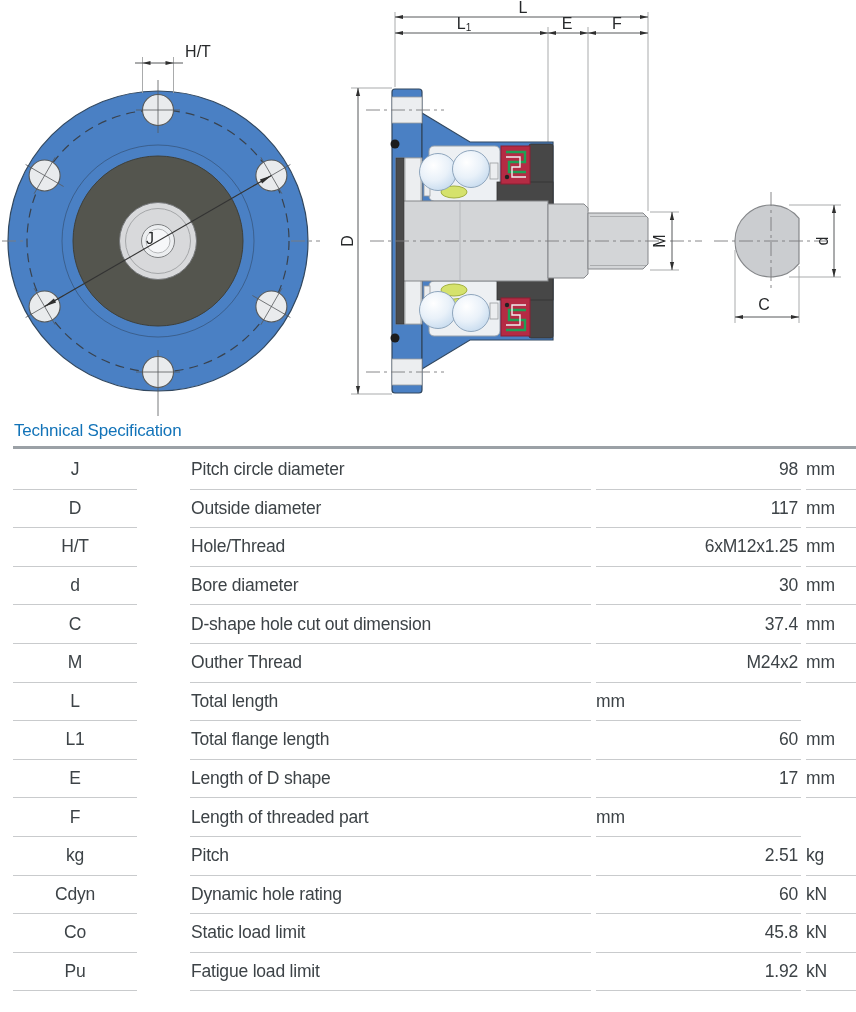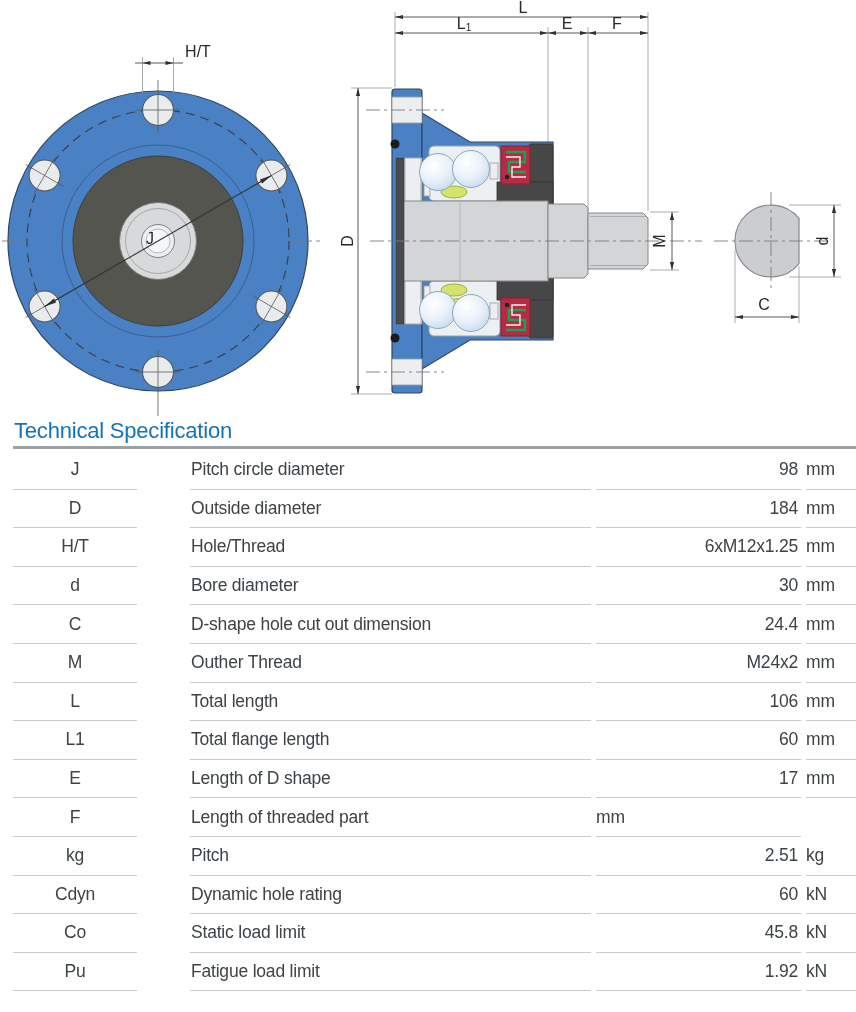--- a/index.html
+++ b/index.html
@@ -25,21 +25,21 @@
   .seal{fill:var(--seal-red,#b52b44);stroke:var(--seal-red-edge,#8c1f33);stroke-width:1;}
   .sealg{fill:none;stroke:var(--seal-green,#1fa055);stroke-width:2.4;}
   .sealw{fill:none;stroke:#eeeeee;stroke-width:1.4;}
   .cage{fill:var(--cage-green,#d5e26c);stroke:var(--cage-edge,#a2b041);stroke-width:1;}
   .ball{fill:url(#gBall);stroke:#8fa6bd;stroke-width:1;}
   .shaft{fill:var(--shaft-gray,#d3d5d7);stroke:var(--shaft-edge,#85878a);stroke-width:1;}
   .whitebit{fill:#eceef0;stroke:#9a9c9e;stroke-width:.8;}
 
   
   .spec{margin:0 0 0 13px;width:843px;}
-  .spec-title{font-size:22px;line-height:24px;letter-spacing:-.2px;color:var(--title-blue,#1273b8);margin:1px 0 0 1px;}
+  .spec-title{font-size:17px;line-height:24px;letter-spacing:-.2px;color:var(--title-blue,#1273b8);margin:1px 0 0 1px;}
   .divider{height:3px;background:var(--divider-gray,#9ba1a6);margin-top:3px;}
   .rows{margin-top:2px;}
   .row{display:grid;grid-template-columns:124px 449px 205px 50px;column-gap:5px;height:38.6px;}
   .cell{display:flex;align-items:center;border-bottom:1px solid var(--row-line,#c9cbcd);
         font-size:17.5px;letter-spacing:-.2px;color:var(--table-text,#3d4347);white-space:nowrap;overflow:hidden;}
   .c-sym{justify-content:center;}
   .c-desc{justify-content:flex-start;padding-left:1px;margin-left:48px;}
   .c-val{justify-content:flex-end;padding-right:3px;}
   .c-unit{justify-content:flex-start;}
 </style>
@@ -251,51 +251,50 @@
 
       <div class="row">
         <div class="cell c-sym">J</div>
         <div class="cell c-desc">Pitch circle diameter</div>
         <div class="cell c-val">98</div>
         <div class="cell c-unit">mm</div>
       </div>
       <div class="row">
         <div class="cell c-sym">D</div>
         <div class="cell c-desc">Outside diameter</div>
-        <div class="cell c-val">184</div>
+        <div class="cell c-val">117</div>
         <div class="cell c-unit">mm</div>
       </div>
       <div class="row">
         <div class="cell c-sym">H/T</div>
         <div class="cell c-desc">Hole/Thread</div>
         <div class="cell c-val">6xM12x1.25</div>
         <div class="cell c-unit">mm</div>
       </div>
       <div class="row">
         <div class="cell c-sym">d</div>
         <div class="cell c-desc">Bore diameter</div>
         <div class="cell c-val">30</div>
         <div class="cell c-unit">mm</div>
       </div>
       <div class="row">
         <div class="cell c-sym">C</div>
         <div class="cell c-desc">D-shape hole cut out dimension</div>
-        <div class="cell c-val">24.4</div>
+        <div class="cell c-val">37.4</div>
         <div class="cell c-unit">mm</div>
       </div>
       <div class="row">
         <div class="cell c-sym">M</div>
         <div class="cell c-desc">Outher Thread</div>
         <div class="cell c-val">M24x2</div>
         <div class="cell c-unit">mm</div>
       </div>
       <div class="row">
         <div class="cell c-sym">L</div>
         <div class="cell c-desc">Total length</div>
-        <div class="cell c-val">106</div>
         <div class="cell c-unit">mm</div>
       </div>
       <div class="row">
         <div class="cell c-sym">L1</div>
         <div class="cell c-desc">Total flange length</div>
         <div class="cell c-val">60</div>
         <div class="cell c-unit">mm</div>
       </div>
       <div class="row">
         <div class="cell c-sym">E</div>

